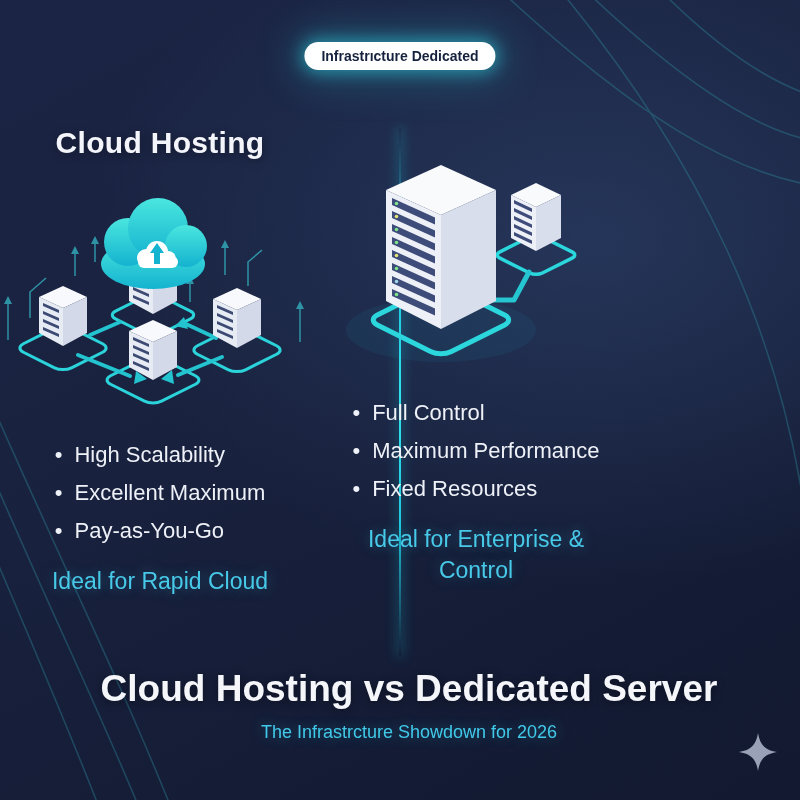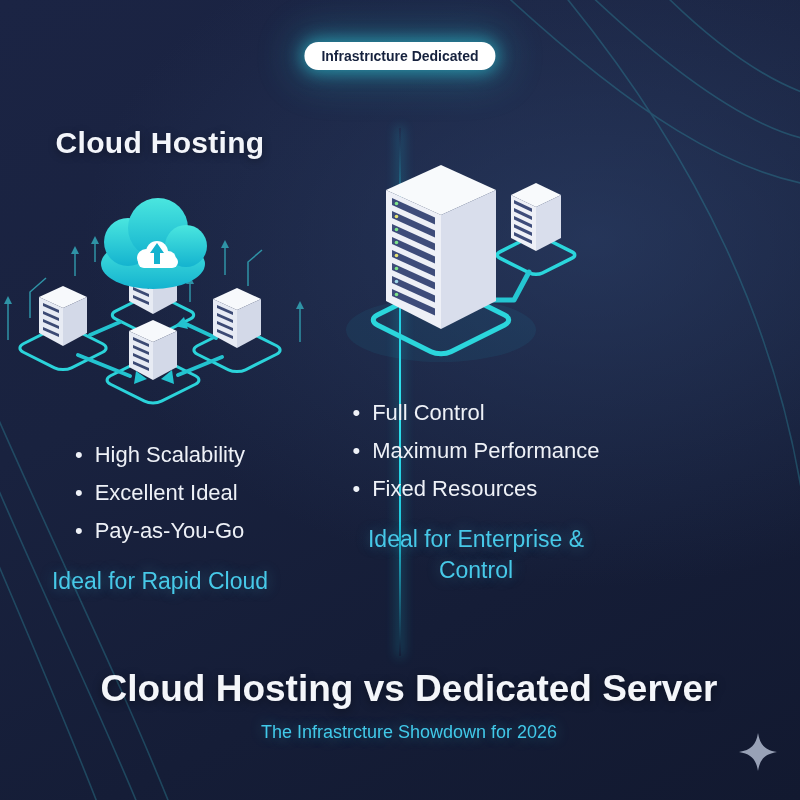--- a/index.html
+++ b/index.html
@@ -186,21 +186,21 @@
               <circle cx="168" cy="79" r="8"></circle>
                 <rect x="138" y="76" width="40" height="12" rx="6"></rect>
             </g>
             <polygon points="157,63 164,73 160,73 160,84 154,84 154,73 150,73" fill="#14b3cf"></polygon>
           </g>
         </svg>
       </div>
 
       <ul class="features">
         <li><span>High Scalability</span></li>
-        <li><span>Excellent Ideal</span></li>
+        <li><span>Excellent Maximum</span></li>
         <li><span>Pay-as-You-Go</span></li>
       </ul>
       <p class="ideal">Ideal for Rapid Cloud</p>
     </section>
 
     <section class="col col-right">
 
       <div class="illu">
         <svg width="300" height="230" viewBox="0 0 300 230" fill="none">
           <ellipse cx="115" cy="192" rx="95" ry="32" fill="#1ec8dc" opacity="0.07"></ellipse>

